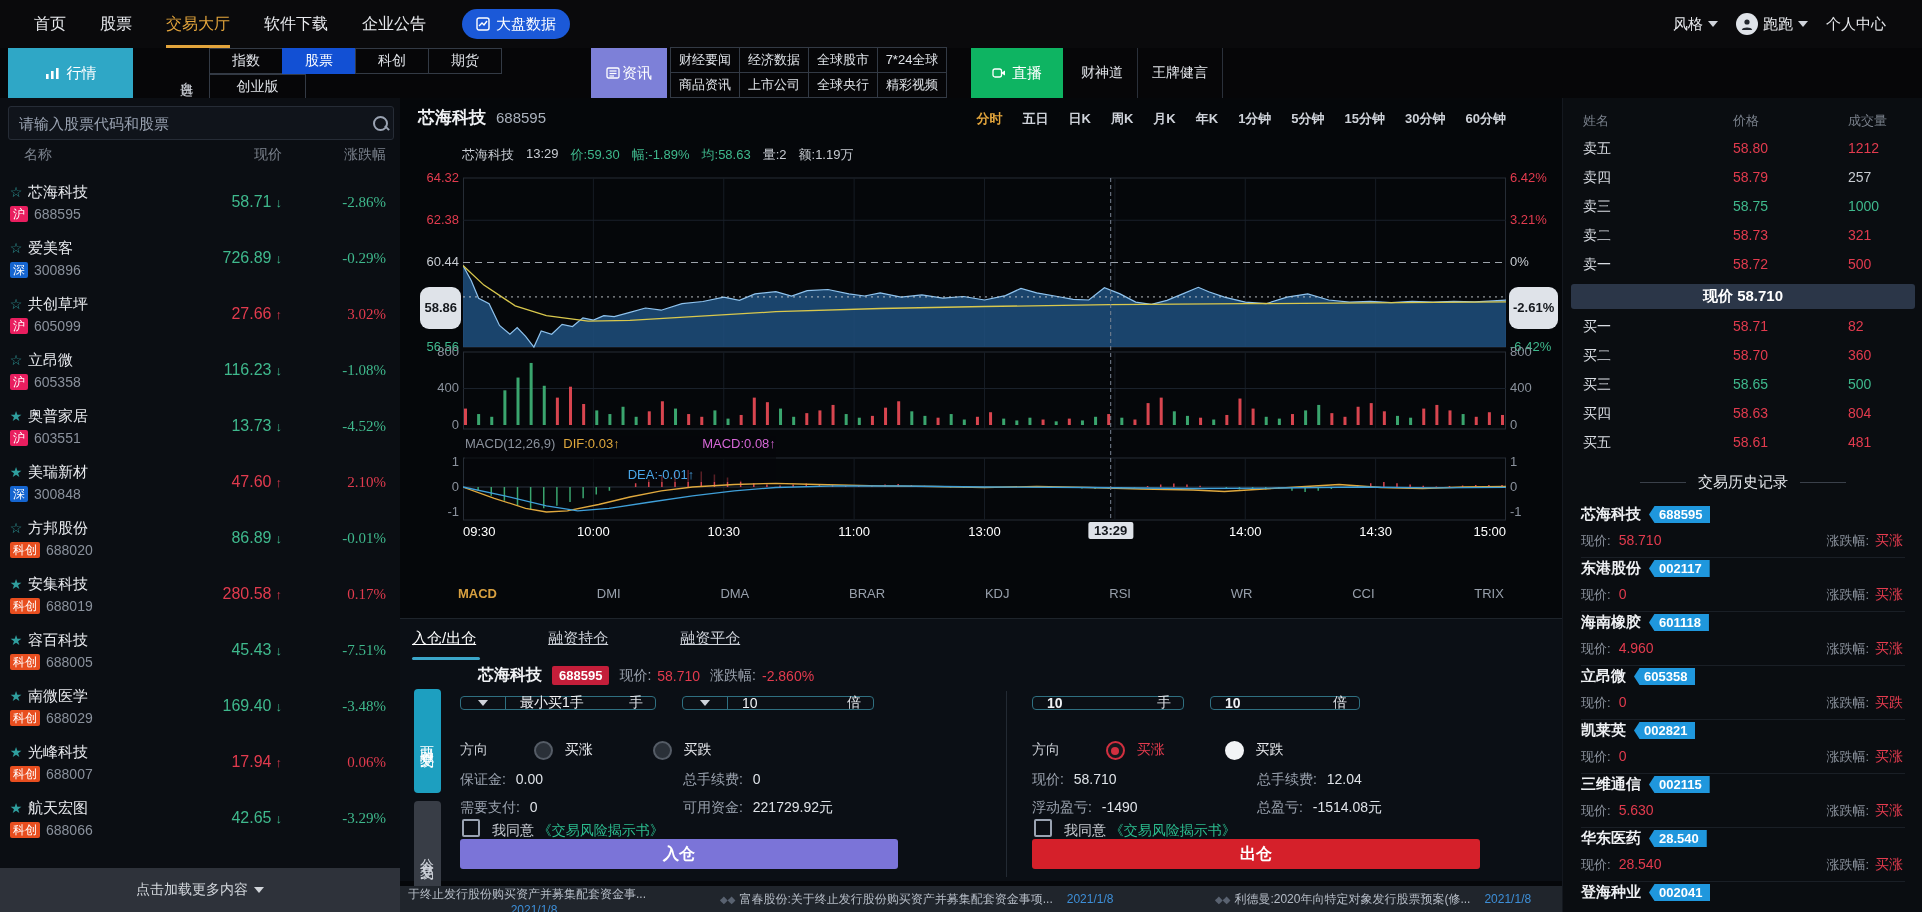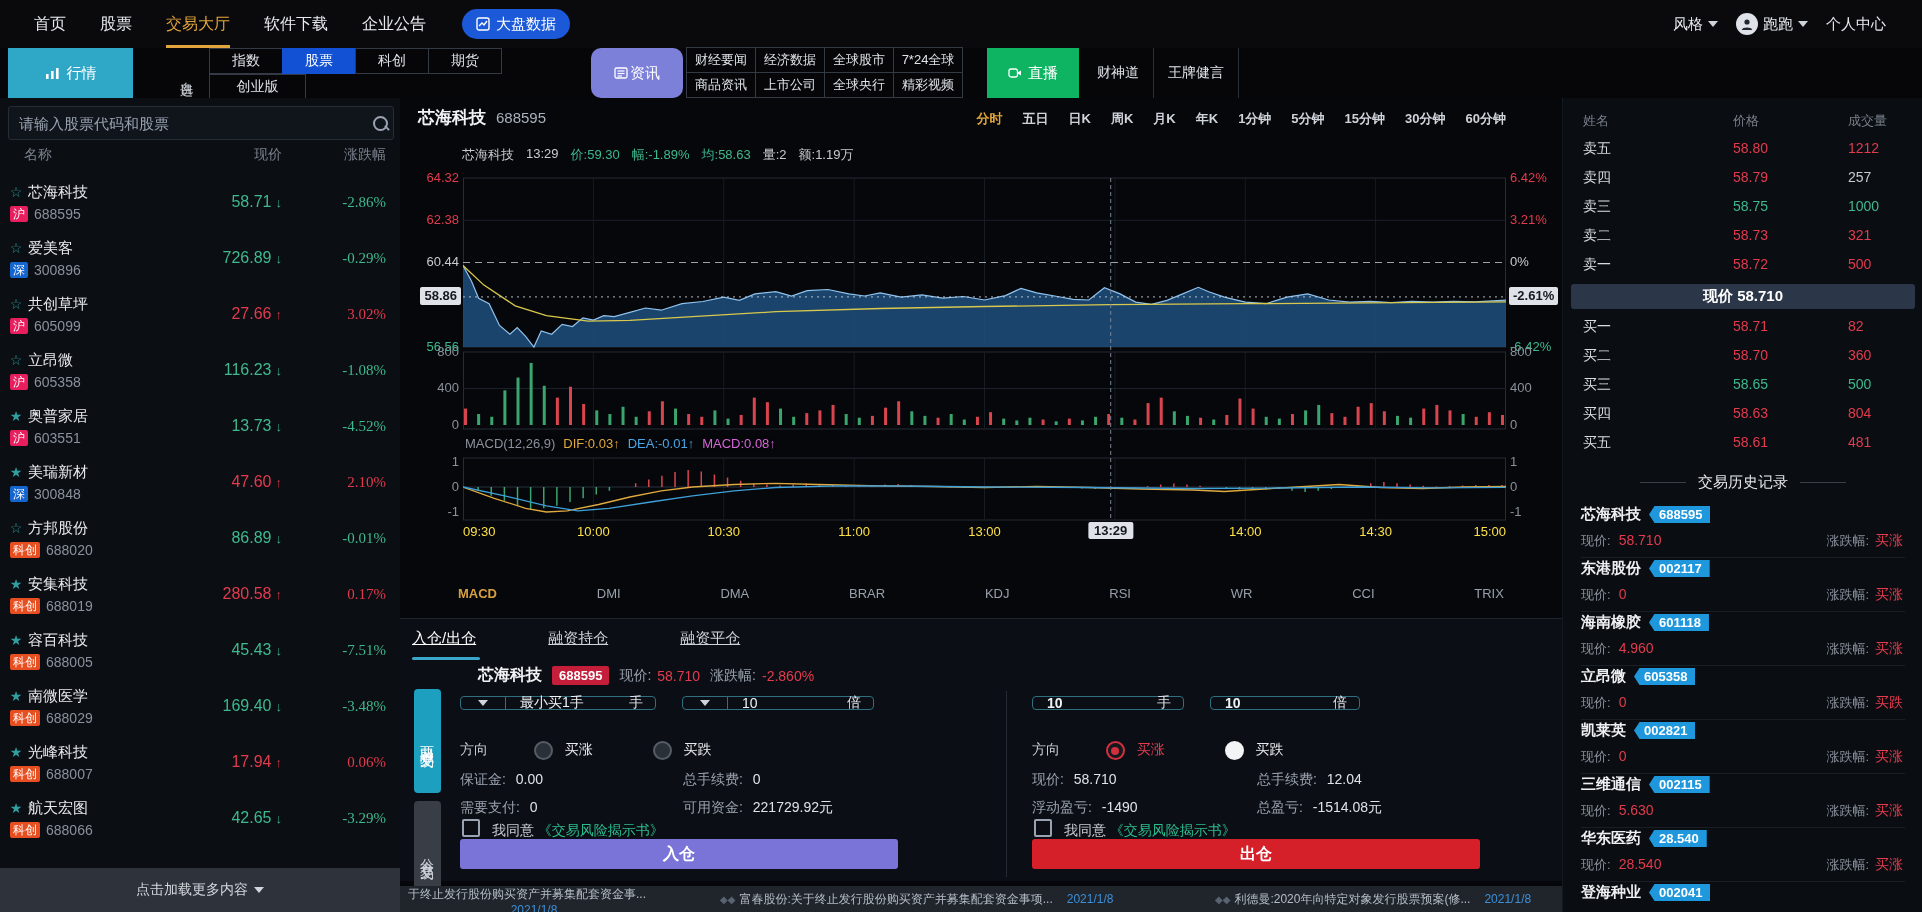--- a/index.html
+++ b/index.html
@@ -1,17 +1,17 @@
 <!DOCTYPE html>
 <html><head>
 <meta charset="utf-8">
 <style>
   html,body{margin:0;padding:0;background:#000;font-family:"Liberation Sans","DejaVu Sans",sans-serif;}
   #app{position:relative;width:1922px;height:912px;background:#000;overflow:hidden;color:#e8eaee;font-size:14px;}
-  .up{color:#e23b4e;} .down{color:#3fb98d;} .dim{color:#8a919c;} .dim2{color:#c8ccd2;} .yellow{color:#e0a93e;} .blue{color:#4aa6e8;} .magenta{color:#d667d6;}
+  .up{color:#e23b4e;} .down{color:#3fb98d;} .dim{color:#8a919c;} .dim2{color:#c8ccd2;} .yellow{color:#e0a93e;} .blue{color:#4aa6e8;margin-top:31px;} .magenta{color:#d667d6;}
 
   
   #top-nav{position:absolute;left:0;top:0;width:1922px;height:48px;background:#0a0a0c;display:flex;align-items:center;}
   .tn-item{position:relative;margin-left:34px;font-size:16px;color:#e8eaee;cursor:pointer;height:48px;display:flex;align-items:center;}
   .tn-item.active{color:#e2a43c;}
   .tn-underline{position:absolute;left:50%;transform:translateX(-50%);bottom:0;width:64px;height:3px;background:#e2a43c;}
   #market-data-btn{margin-left:36px;background:#1b59d8;border-radius:16px;height:30px;display:flex;align-items:center;padding:0 14px;font-size:15px;color:#fff;cursor:pointer;}
   #market-data-btn svg{margin-right:6px;}
   #topnav-right{position:absolute;right:36px;top:0;height:48px;display:flex;align-items:center;gap:18px;font-size:15px;}
   .caret{display:inline-block;width:0;height:0;border-left:5px solid transparent;border-right:5px solid transparent;border-top:6px solid #cfd3da;margin-left:5px;vertical-align:middle;}
@@ -20,21 +20,21 @@
 
   
   #sub-nav{position:absolute;left:0;top:48px;width:1922px;height:50px;background:#060608;display:flex;align-items:stretch;border-bottom:1px solid #14181f;}
   #quote-btn{width:125px;margin-left:8px;background:#2fa7c6;color:#fff;font-size:15px;display:flex;align-items:center;justify-content:center;gap:7px;cursor:pointer;}
   #watch-tab{width:30px;margin-left:38px;display:flex;align-items:center;justify-content:center;color:#cfd3da;font-size:13px;writing-mode:vertical-lr;letter-spacing:2px;cursor:pointer;}
   #market-tabs-wrap{margin-left:8px;display:flex;flex-direction:column;}
   #market-tabs{display:flex;}
   .mtab{width:72px;height:24px;border:1px solid #333a45;display:flex;align-items:center;justify-content:center;font-size:14px;color:#e0e3e8;cursor:pointer;margin-right:-1px;}
   .mtab.active{background:#1250d4;color:#fff;border-color:#1250d4;}
   .mtab.wide{width:95px;}
-  #news-btn{width:92px;margin-left:90px;background:#7d80d8;color:#fff;font-size:15px;display:flex;align-items:center;justify-content:center;gap:2px;cursor:pointer;border-radius:10px;}
+  #news-btn{width:76px;margin-left:90px;background:#7d80d8;color:#fff;font-size:15px;display:flex;align-items:center;justify-content:center;gap:2px;cursor:pointer;}
   #news-menu{display:grid;grid-template-columns:repeat(4,69px);grid-template-rows:25px 25px;margin-left:4px;}
   .nm-cell{border:1px solid #333a45;margin-left:-1px;margin-top:-1px;display:flex;align-items:center;justify-content:center;font-size:13px;color:#dfe3e8;cursor:pointer;}
   #live-btn{width:92px;margin-left:24px;background:#0eb462;color:#fff;font-size:15px;display:flex;align-items:center;justify-content:center;gap:6px;cursor:pointer;}
   .plain-cell{padding:0 14px;border-right:1px solid #2a303a;display:flex;align-items:center;font-size:14px;color:#e0e3e8;cursor:pointer;}
   .plain-cell:first-of-type{border-left:1px solid #2a303a;}
 
   
   #left-panel{position:absolute;left:0;top:98px;width:400px;height:814px;background:#0b0e13;border-right:1px solid #14181f;}
   #search-box{position:absolute;left:8px;top:8px;width:384px;height:32px;background:#10141b;border:1px solid #262c36;border-radius:3px;display:flex;align-items:center;}
   #search-input{flex:1;background:transparent;border:none;outline:none;color:#c7cdd8;font-size:15px;padding:0 10px;font-family:inherit;}
@@ -66,24 +66,24 @@
   #chart-title{position:absolute;left:18px;top:0;font-size:17px;color:#f0f2f5;font-weight:bold;}
   #chart-code{margin-left:10px;font-weight:normal;font-size:15px;color:#aab1bc;}
   #periods{position:absolute;right:56px;top:4px;display:flex;gap:20px;font-size:13px;color:#cfd3da;font-weight:bold;}
   .period{cursor:pointer;} .period.active{color:#e2a43c;}
   #info-line{position:absolute;left:62px;top:48px;font-size:13px;display:flex;gap:12px;}
   #chart-wrap{position:absolute;left:63px;top:72px;width:1043px;height:375px;}
   #chart-svg{position:absolute;left:0;top:0;}
   .ax{position:absolute;font-size:13px;line-height:16px;}
   .axl{right:1047px;width:60px;text-align:right;}
   .axr{left:1047px;width:60px;text-align:left;}
-  .ax.badge{background:#dfe3e9;color:#15181d;font-weight:bold;padding:1px 4px;border-radius:2px;text-align:center;}
+  .ax.badge{background:#dfe3e9;color:#15181d;font-weight:bold;padding:13px 4px;border-radius:9px;text-align:center;}
   .axl.badge{right:1045px;width:auto;}
   .axr.badge{left:1046px;width:auto;}
-  .tlabel{position:absolute;top:354px;font-size:13px;color:#fde047;transform:translateX(-50%);}
+  .tlabel{position:absolute;top:354px;font-size:13px;color:#ffffff;transform:translateX(-50%);}
   .tlabel.first{transform:none;} .tlabel.last{transform:translateX(-100%);}
   #cross-badge{position:absolute;top:352px;transform:translateX(-50%);background:#dfe3e9;color:#15181d;font-size:13px;font-weight:bold;padding:1px 6px;border-radius:2px;z-index:3;}
   #macd-info{position:absolute;left:2px;top:266px;font-size:13px;display:flex;gap:8px;background:rgba(5,7,10,.6);z-index:2;}
   #indtabs{position:absolute;left:0;top:488px;width:1162px;height:26px;display:flex;justify-content:space-between;padding:0 58px;box-sizing:border-box;font-size:13px;color:#98a0ac;}
   .indtab{cursor:pointer;} .indtab.active{color:#d8a040;font-weight:bold;}
   
   #trade-panel{position:absolute;left:0;top:520px;width:1162px;height:262px;background:#0b0f15;border-top:1px solid #1e242b;}
   #trade-tabs{position:absolute;left:12px;top:10px;display:flex;gap:72px;font-size:15px;color:#cfd3da;}
   .ttab{cursor:pointer;position:relative;padding-bottom:12px;text-decoration:underline;}
   .ttab.active{color:#fff;}

